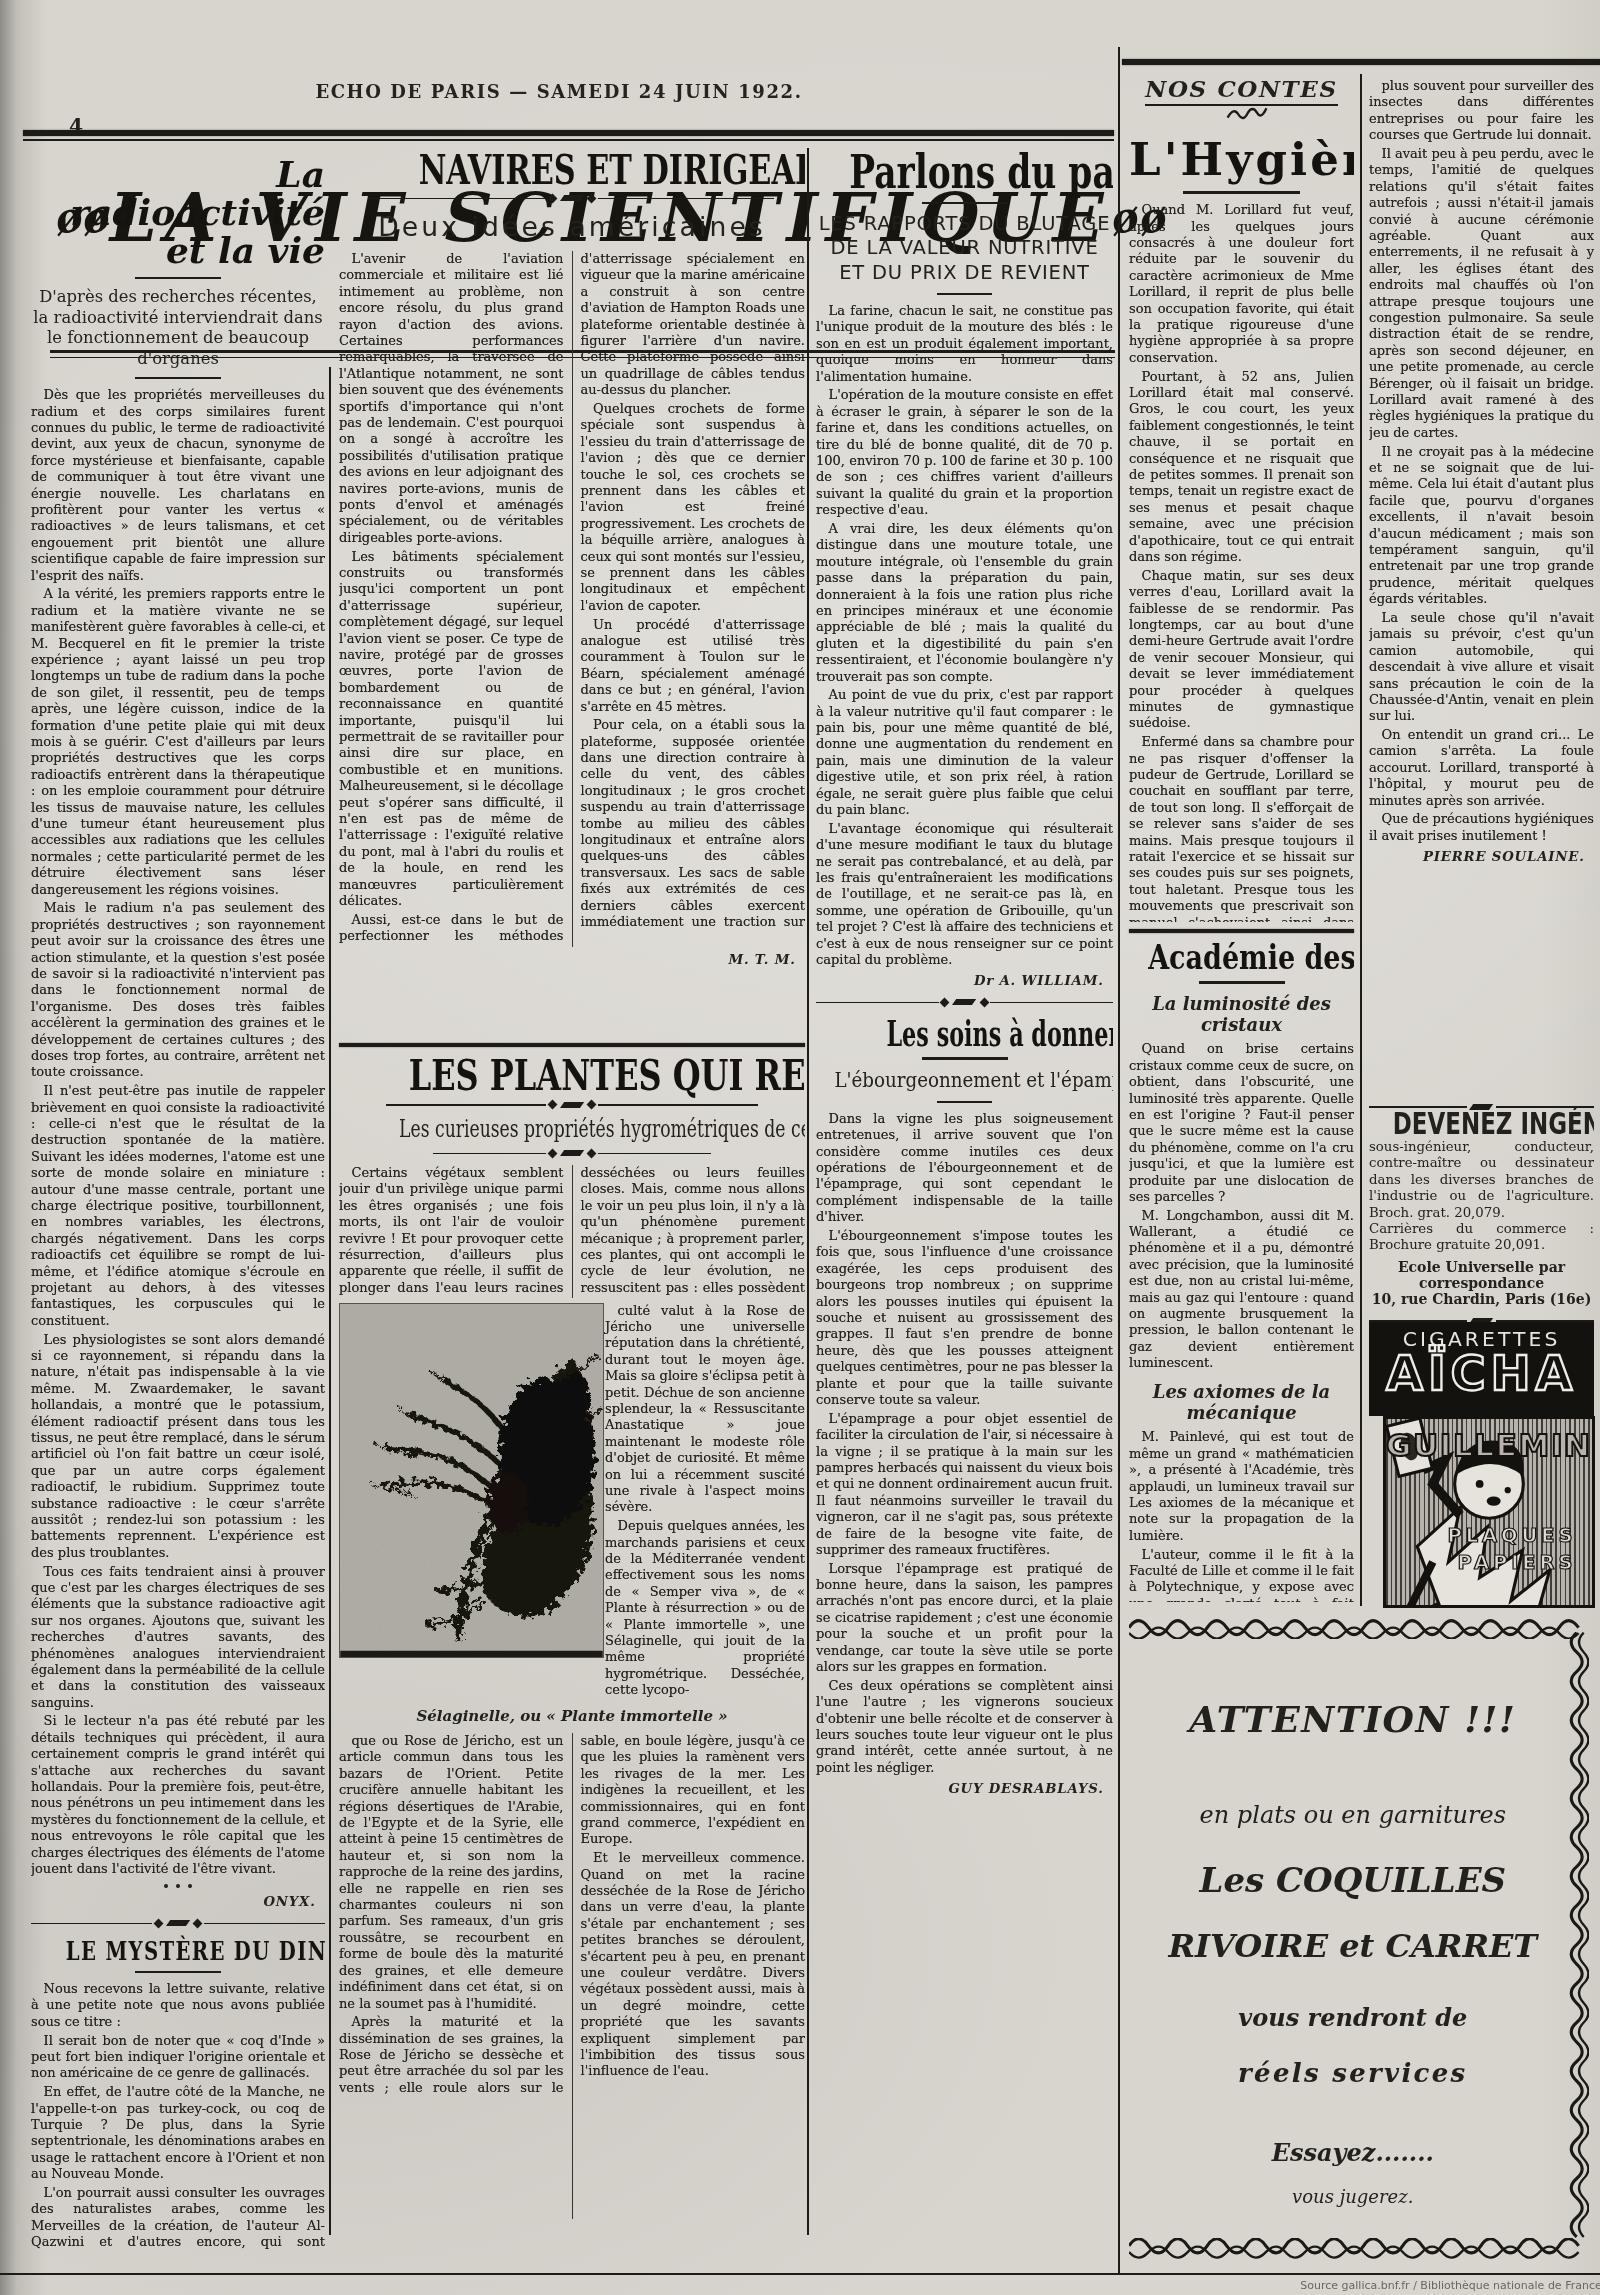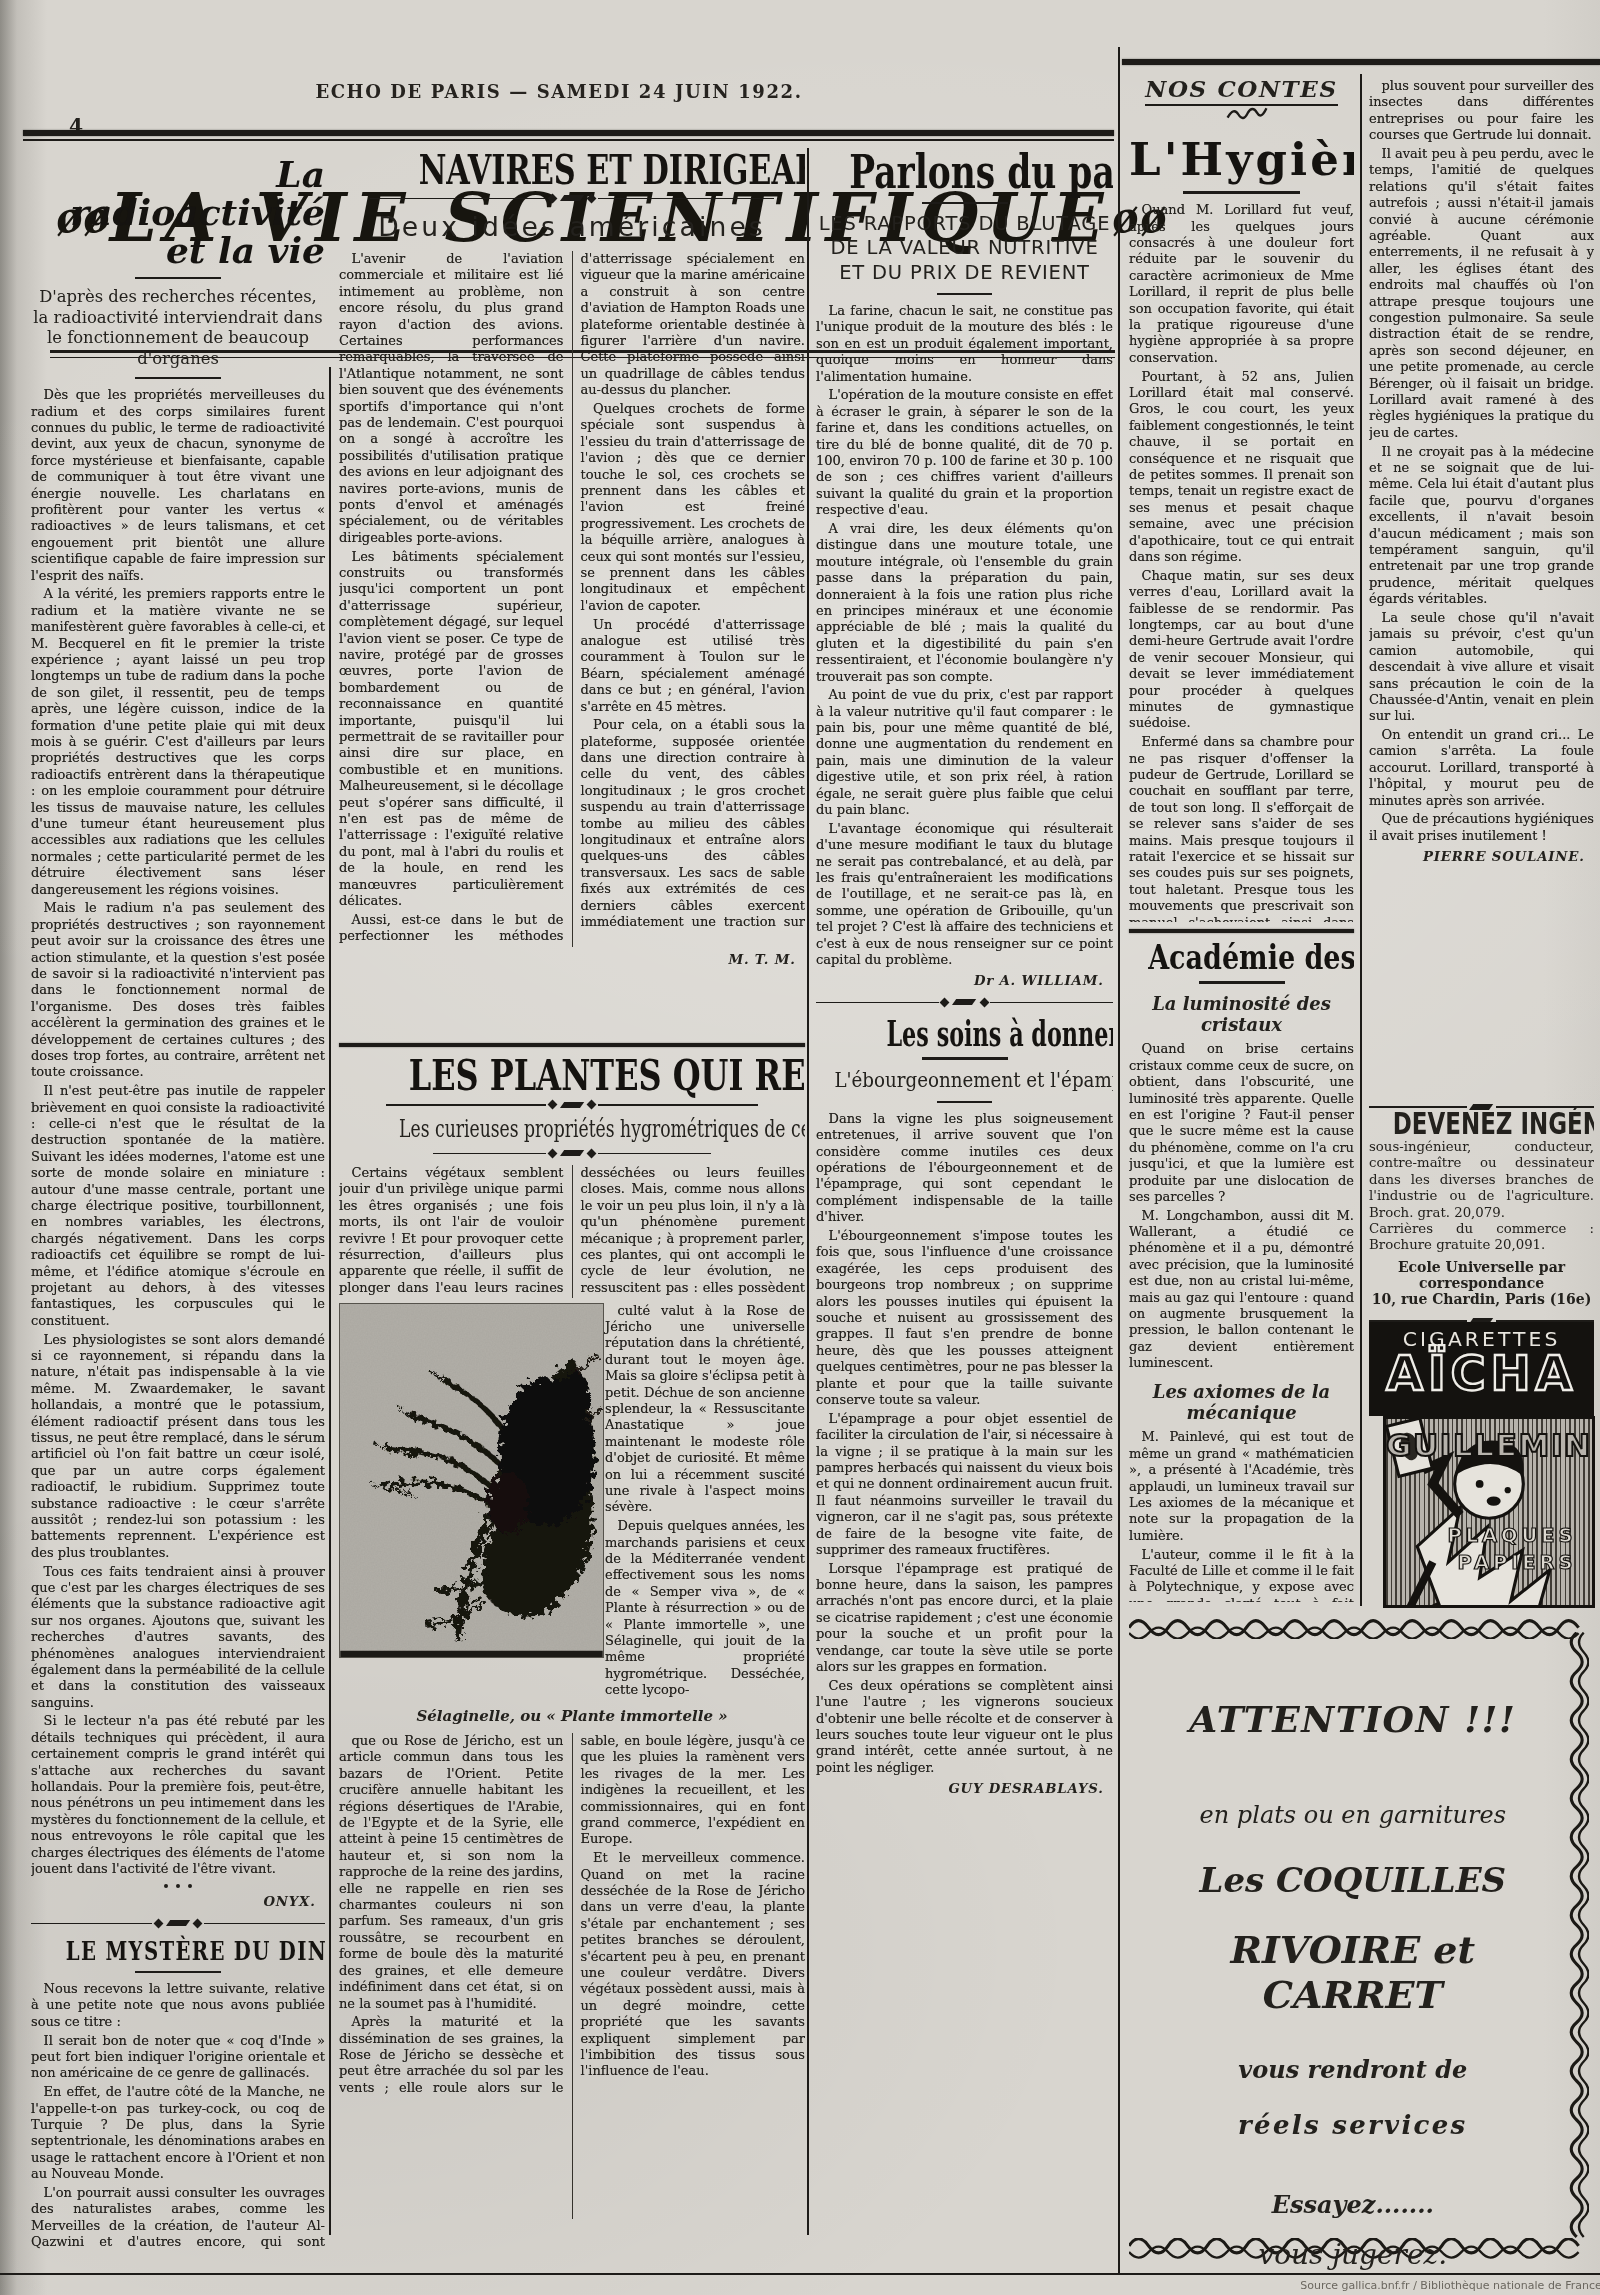--- a/index.html
+++ b/index.html
@@ -74,25 +74,25 @@
     font-family:"DejaVu Sans","Liberation Sans",sans-serif;font-weight:bold;font-size:31px;letter-spacing:1.6px;
     color:#b7b3ac;-webkit-text-stroke:2px #14120f;}
   .guil .gl1,.guil .gl2{position:absolute;right:15.6px;font-family:"DejaVu Sans","Liberation Sans",sans-serif;
     font-weight:bold;font-size:19.5px;letter-spacing:3.9px;color:#ddd9d1;-webkit-text-stroke:1.2px #14120f;}
   .guil .gl1{bottom:58px;}.guil .gl2{bottom:31px;}
   .attention{position:absolute;left:1129px;top:1612px;width:466px;height:653px;text-align:center;font-style:italic;}
   .attention .inner{position:absolute;left:15.6px;top:31px;right:34px;bottom:44px;}
   .att-title{font-weight:bold;font-size:36px;letter-spacing:1.6px;margin-top:55px;}
   .att-l1{font-size:24px;margin-top:61px;}
   .att-l2{font-size:34px;font-weight:bold;margin-top:31px;}
-  .att-l3{font-size:38px;font-weight:bold;margin-top:26.6px;}
+  .att-l3{font-size:32px;font-weight:bold;margin-top:26.6px;}
   .att-l4{font-size:24px;font-weight:bold;margin-top:38px;}
   .att-l5{font-size:26px;font-weight:bold;margin-top:26.6px;letter-spacing:2.3px;}
   .att-l6{font-size:24px;font-weight:bold;margin-top:50px;}
-  .att-l7{font-size:28px;margin-top:19px;}
+  .att-l7{font-size:18px;margin-top:19px;}
   .wave{position:absolute;}
   .source-line{position:absolute;right:6.3px;bottom:3.1px;font-family:"DejaVu Sans","Liberation Sans",sans-serif;
     font-size:11px;color:#6b675f;}
   .flourish{display:inline-block;margin-left:11px;vertical-align:middle;}
 </style>
 </head>
 <body>
 
 <div class="page">
 

